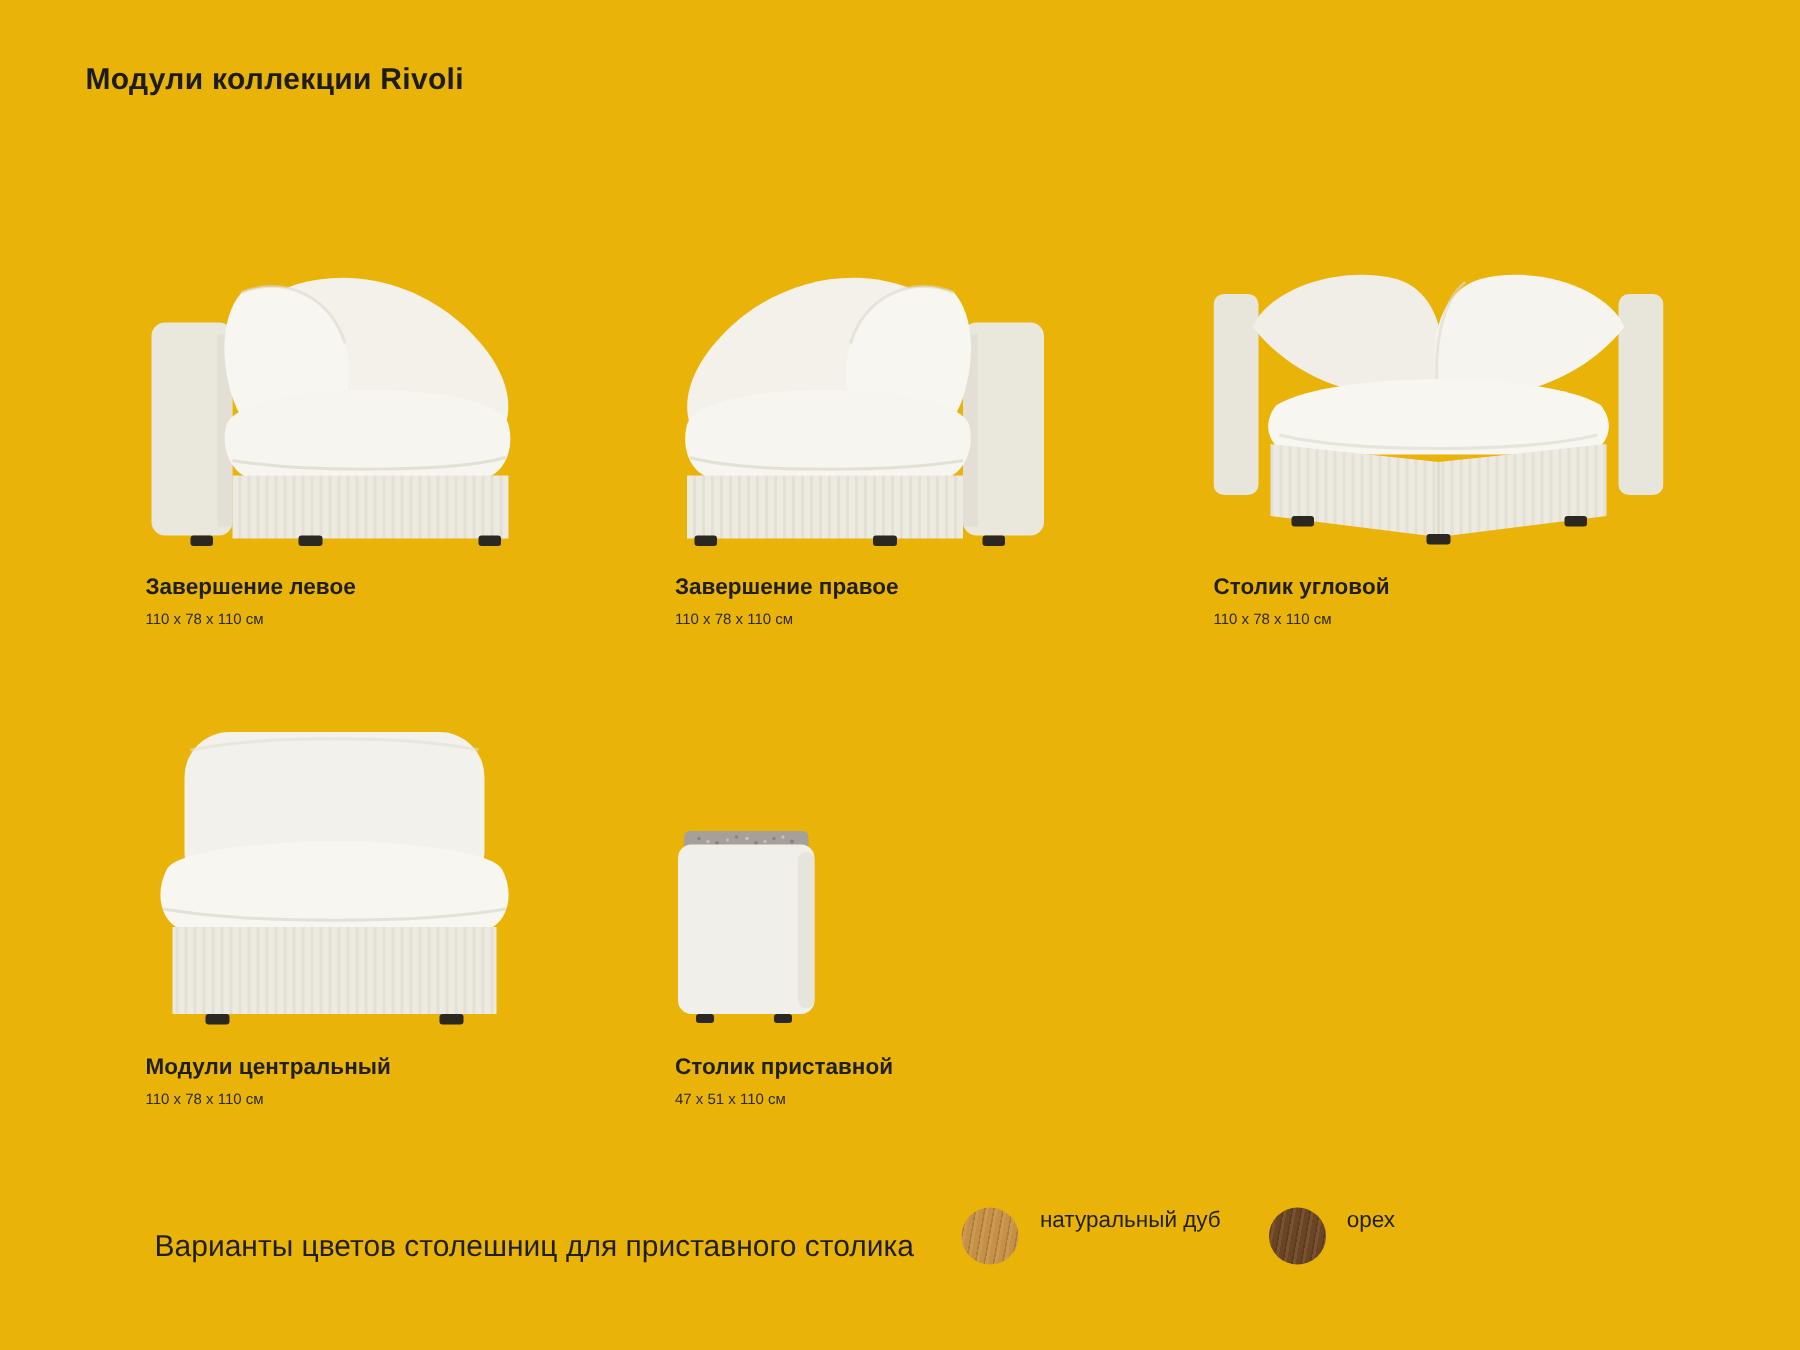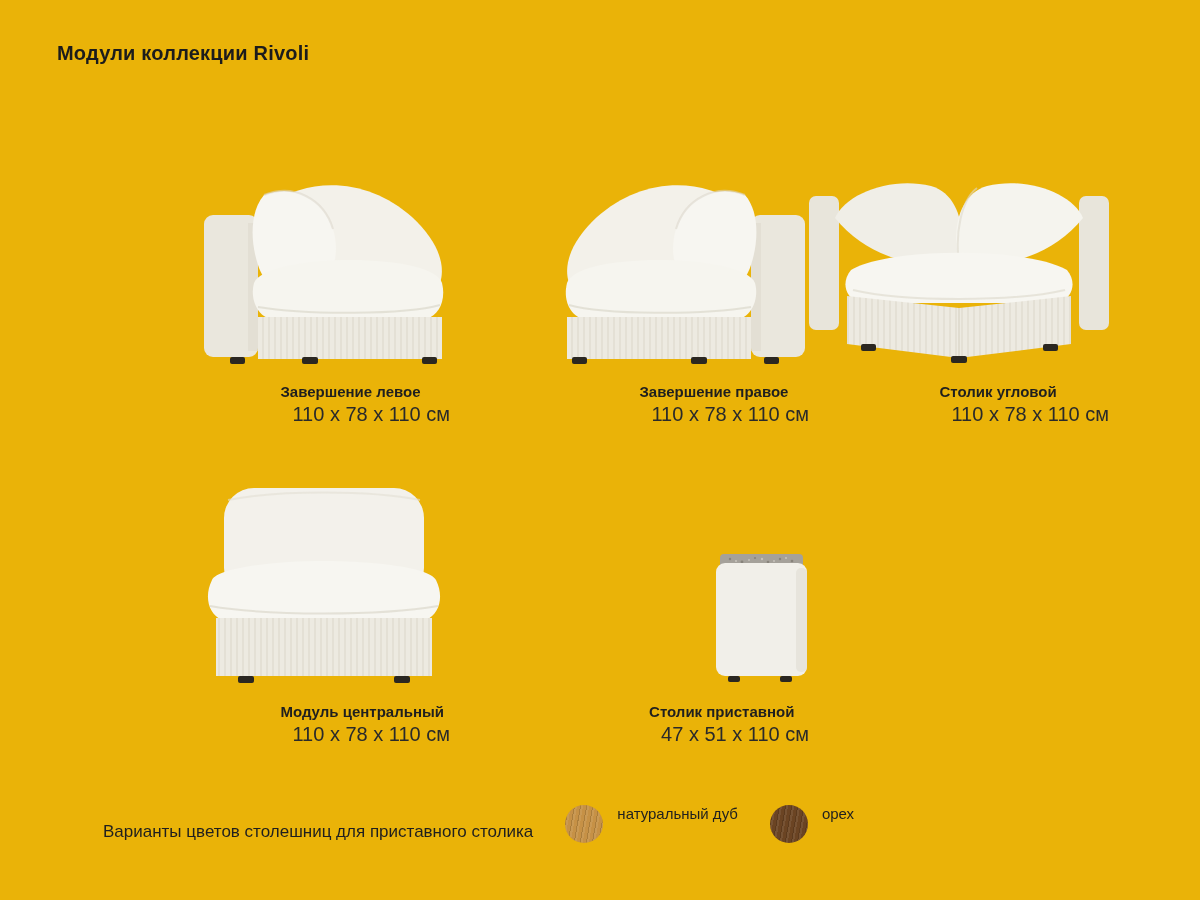--- a/index.html
+++ b/index.html
@@ -1,28 +1,28 @@
 <!DOCTYPE html>
 <html><head>
 <meta charset="utf-8">
 <style>
   html,body{margin:0;padding:0;background:#ffffff;font-family:"Liberation Sans",sans-serif;color:#1f1f1f;}
   .canvas{position:relative;width:1200px;height:900px;background:#eab308;overflow:hidden;}
   .page-title{position:absolute;left:57px;top:42px;font-size:20px;font-weight:600;letter-spacing:.2px;color:#1c1c1c;margin:0;}
   .grid{position:absolute;left:97px;top:150px;display:grid;grid-template-columns:353px 359px 1fr;row-gap:55px;}
-  .cell{display:flex;flex-direction:column;align-items:flex-end;}
+  .cell{display:flex;flex-direction:column;align-items:flex-start;}
   .figure{display:flex;align-items:flex-end;}
   .figure.r1{height:215px;}
   .figure.r2{height:205px;}
   .figure svg{display:block;}
   .caption{margin-top:16px;}
   .m-name{font-size:15px;font-weight:600;line-height:22px;color:#1f1f1f;}
-  .m-dims{font-size:20px;font-weight:400;line-height:22px;color:#2a2a2a;margin-left:12px;}
+  .m-dims{font-size:10px;font-weight:400;line-height:22px;color:#2a2a2a;}
   .legend{position:absolute;left:103px;top:802px;display:flex;align-items:center;column-gap:32px;height:44px;}
-  .legend-label{font-size:17px;font-weight:400;color:#1f1f1f;white-space:nowrap;margin-top:15px;}
+  .legend-label{font-size:20px;font-weight:400;color:#1f1f1f;white-space:nowrap;margin-top:15px;}
   .legend-item{display:flex;align-items:flex-start;column-gap:14px;}
   .legend-item .opt-name{font-size:15px;font-weight:400;color:#1f1f1f;white-space:nowrap;}
   .swatch{width:38px;height:38px;border-radius:50%;position:relative;overflow:hidden;flex:0 0 auto;}
   .swatch::after{content:"";position:absolute;inset:0;border-radius:50%;
     background:repeating-linear-gradient(100deg,rgba(0,0,0,0) 0 3px,rgba(0,0,0,.14) 3px 4px,rgba(255,255,255,.08) 4px 6px);}
 </style>
 </head>
 <body>
 
 <div class="canvas">
@@ -130,21 +130,21 @@
           <rect x="26" y="8" width="200" height="110" rx="30" fill="#f3f1eb"></rect>
           <path d="M30 20 C80 10 172 10 222 20" fill="none" stroke="#e2dfd4" stroke-width="2" opacity=".6"></path>
           <path d="M14 100 C20 87 80 81 126 81 C172 81 232 87 238 100 C246 116 242 134 228 140 L24 140 C10 134 6 116 14 100 Z" fill="#f7f6f1"></path>
           <path d="M12 126 C70 136 182 136 240 126" stroke="#dcd8cc" stroke-width="2" fill="none" opacity=".7"></path>
           <rect x="18" y="138" width="216" height="58" fill="url(#cordD)"></rect>
           <rect x="40" y="196" width="16" height="7" rx="2" fill="#2b2721"></rect>
           <rect x="196" y="196" width="16" height="7" rx="2" fill="#2b2721"></rect>
         </svg>
       </div>
       <figcaption class="caption">
-        <div class="m-name">Модуль центральный</div>
+        <div class="m-name">Модули центральный</div>
         <div class="m-dims">110 x 78 x 110 см</div>
       </figcaption>
     </figure>
 
 
     <figure class="cell" style="margin:0">
       <div class="figure r2">
         <svg width="95" height="135" viewBox="0 0 95 135">
           <rect x="6" y="4" width="83" height="14" rx="4" fill="#a5a19a"></rect>
           <g fill="#87837b">

